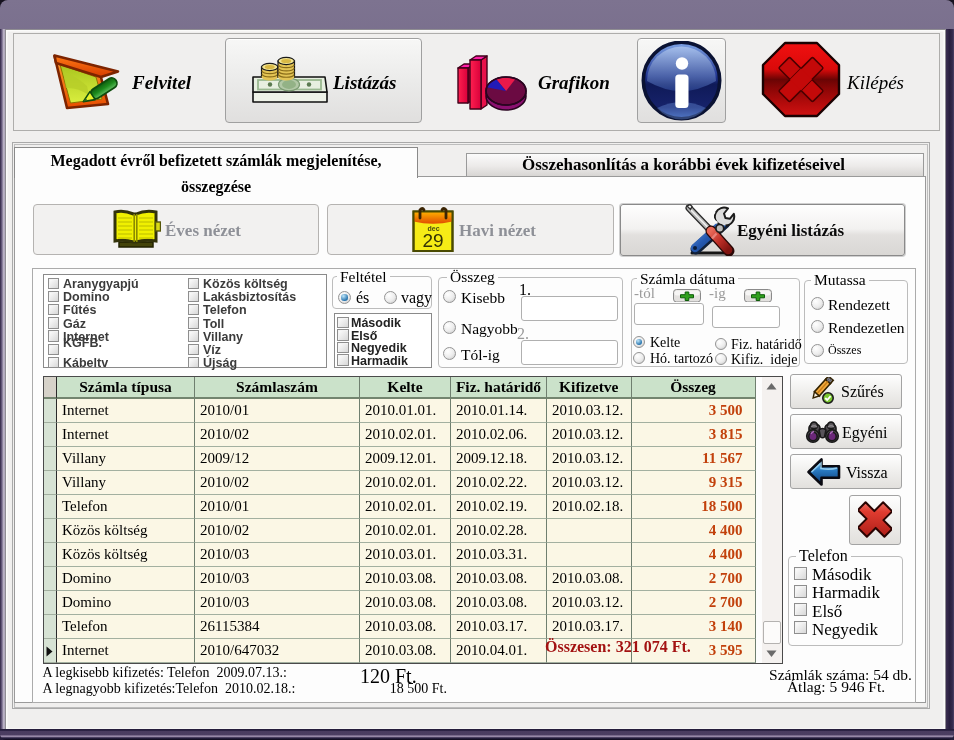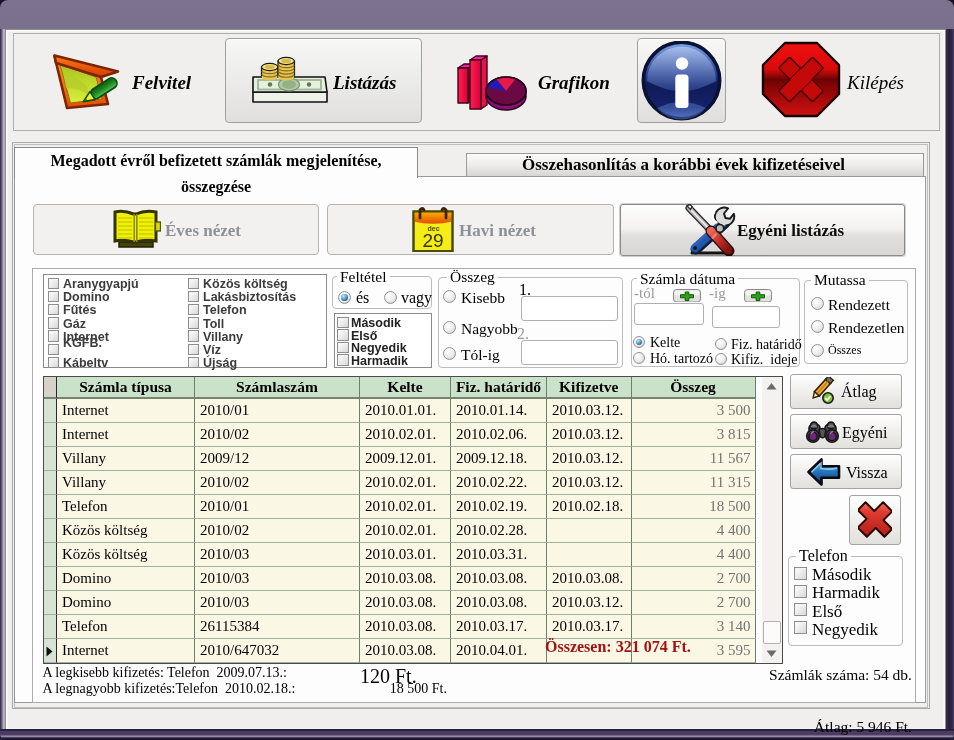--- a/index.html
+++ b/index.html
@@ -367,21 +367,21 @@
             <td>2010.03.12.</td>
             <td class="am">11 567</td>
           </tr>
 <tr>
             <td class="c0 ic"></td>
             <td>Villany</td>
             <td>2010/02</td>
             <td>2010.02.01.</td>
             <td>2010.02.22.</td>
             <td>2010.03.12.</td>
-            <td class="am">11 315</td>
+            <td class="am">9 315</td>
           </tr>
 <tr>
             <td class="c0 ic"></td>
             <td>Telefon</td>
             <td>2010/01</td>
             <td>2010.02.01.</td>
             <td>2010.02.19.</td>
             <td>2010.02.18.</td>
             <td class="am">18 500</td>
           </tr>
@@ -456,30 +456,30 @@
 </div>
 </div>
 <style>
 #grid table{border-collapse:separate;border-spacing:0;table-layout:fixed;font-family:"Liberation Serif",serif;font-size:15px;width:712px}
 #grid td{box-sizing:border-box;overflow:hidden;white-space:nowrap;height:24px;background:#fbf7e5;border-right:1px solid #6f7f6f;border-bottom:1px solid #a3b0a0;padding:0 0 0 5px;vertical-align:middle}
 #grid tr.hr td{height:22px;background:#cbe2ca;border-bottom:2px solid #73856f;font-weight:bold;font-size:15.5px;text-align:center;padding:0}
 #grid td.c0{width:13.5px;border-right:1.6px solid #2a2a2a;padding:0}
 #grid td.c1{width:138px}#grid td.c2{width:165px}#grid td.c3{width:91px}#grid td.c4{width:96px}#grid td.c5{width:84.5px}#grid td.c6{width:124px}
 #grid tr.hr td.h0{background:#d6d2c9;border-right:1.6px solid #2a2a2a}
 #grid td.ic{background:#d7e3d4}
-#grid td.am{font-weight:normal;color:#737373;text-align:right;padding:0 4px 0 0}
+#grid td.am{font-weight:bold;color:#c2410c;text-align:right;padding:0 12px 0 0}
 #grid td.arr{text-align:center}
 #grid td.arr svg{vertical-align:middle}
 </style>
 
 <div class="btn3" style="left:790px;top:374px;width:112px;height:34.5px"></div>
 <div class="btn3" style="left:790px;top:413.5px;width:112px;height:35.5px"></div>
 <div class="btn3" style="left:790px;top:454px;width:112px;height:34.5px"></div>
 <div class="btn3" style="left:848.5px;top:494.5px;width:52.5px;height:50px"></div>
-<div class="lbl" style="left:841px;top:383px;font-size:16px">Átlag</div>
+<div class="lbl" style="left:841px;top:383px;font-size:16px">Szűrés</div>
 <div class="lbl" style="left:842px;top:423.5px;font-size:16px">Egyéni</div>
 <div class="lbl" style="left:846px;top:463.5px;font-size:16px">Vissza</div>
 <svg class="abs" style="left:809px;top:377px" width="28" height="28" viewBox="0 0 28 28">
  <g transform="translate(18.5,5) rotate(42)">
   <rect x="-3.2" y="-1" width="6.4" height="17" fill="#f2a93c" stroke="#332200" stroke-width="1.6"></rect>
   <rect x="-3.2" y="-5" width="6.4" height="4.4" fill="#8a8a92" stroke="#332200" stroke-width="1.6"></rect>
   <path d="M-1,-5 v4.4 M1,-5 v4.4" stroke="#5a5a64" stroke-width="1"></path>
   <path d="M0,-.6 v16" stroke="#c77e18" stroke-width="1.4"></path>
   <polygon points="-3.2,16 3.2,16 0,21.5" fill="#f8f0e0" stroke="#332200" stroke-width="1.4"></polygon>
  </g>
@@ -535,15 +535,15 @@
     <div class="lbl" style="left:812px;top:601.6px;font-size:17px">Első</div>
 <span class="cb" style="left:793.5px;top:621.4px;width:13px;height:13px"></span>
     <div class="lbl" style="left:812px;top:619.9px;font-size:17px">Negyedik</div>
 
 <div class="lbl" style="left:42.5px;top:664.5px;font-size:14px">A legkisebb kifizetés: Telefon&nbsp; 2009.07.13.:</div>
 <div class="lbl" style="left:360px;top:664.5px;width:87px;font-size:20px">120 Ft.</div>
 <div class="lbl" style="left:42.5px;top:680.5px;font-size:14px">A legnagyobb kifizetés:Telefon&nbsp; 2010.02.18.:</div>
 <div class="lbl" style="left:360px;top:680.5px;width:87px;text-align:right;font-size:14px">18 500 Ft.</div>
 <div class="lbl" style="left:545px;top:638px;font-size:16px;font-weight:bold;color:#a31212">Összesen: 321 074 Ft.</div>
 <div class="lbl" style="left:760px;top:665.5px;width:152px;text-align:right;font-size:15.5px">Számlák száma: 54 db.</div>
-<div class="lbl" style="left:760px;top:718px;width:152px;text-align:right;font-size:15.5px">Átlag: 5 946 Ft.</div>
+<div class="lbl" style="left:760px;top:678px;width:152px;text-align:center;font-size:15.5px">Átlag: 5 946 Ft.</div>
 
 </div>
 
 </body></html>

